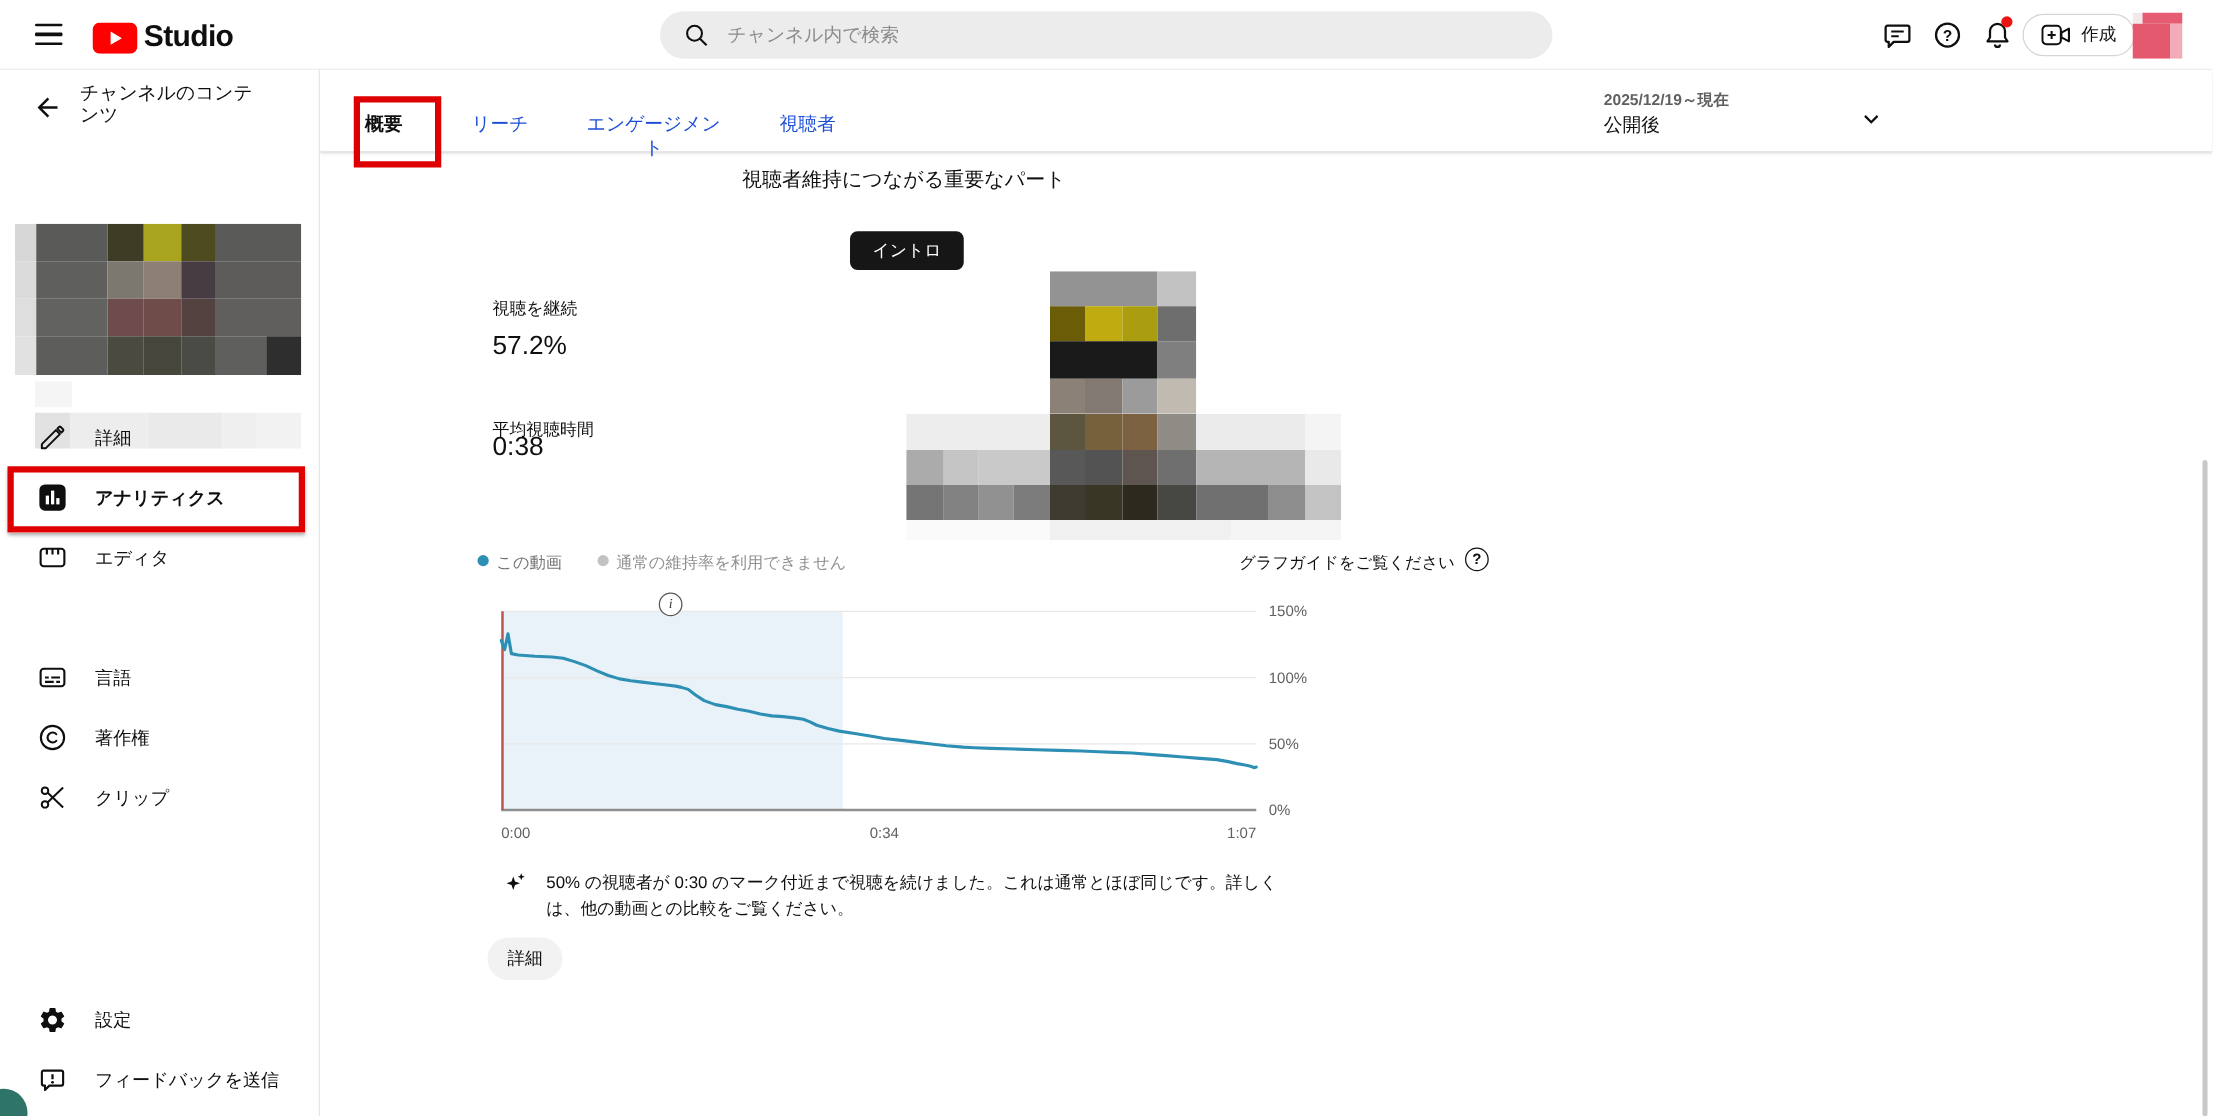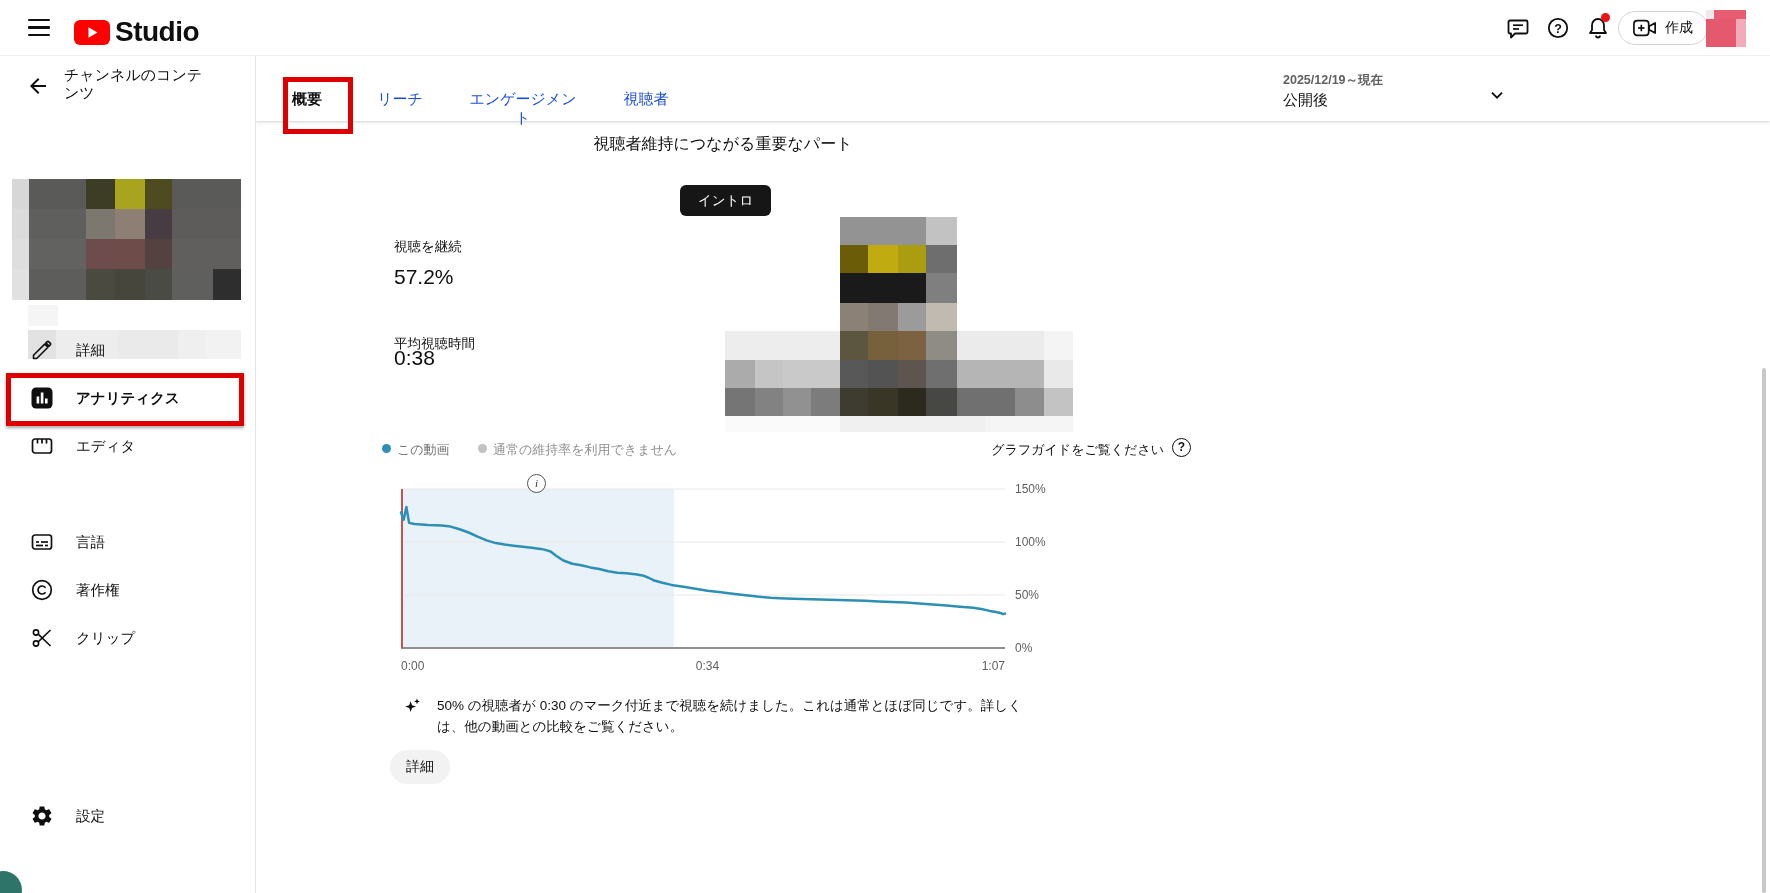--- a/index.html
+++ b/index.html
@@ -6,21 +6,21 @@
   html,body { width:1770px; height:893px; overflow:hidden; background:#fff;
     font-family:"Liberation Sans","DejaVu Sans",sans-serif; color:#0f0f0f; }
   .app { position:relative; width:1770px; height:893px; background:#fff; }
 
   
   .topbar { position:absolute; left:0; top:0; width:1770px; height:56px; background:#fff;
     border-bottom:1px solid #ededed; z-index:30; }
   .hamburger { position:absolute; left:28px; top:19px; width:22px; height:18px; cursor:pointer; }
   .hamburger span { display:block; height:2.4px; background:#0f0f0f; margin-bottom:5px; border-radius:1px; }
   .logo { position:absolute; left:74px; top:16px; display:flex; align-items:center; gap:5px; }
-  .logo-text { font-size:28px; font-weight:bold; letter-spacing:-0.5px; color:#0f0f0f; }
+  .logo-text { font-size:24px; font-weight:bold; letter-spacing:-0.5px; color:#0f0f0f; }
   .searchpill { position:absolute; left:528px; top:9px; width:714px; height:38px; background:#ececec;
     border-radius:19px; display:flex; align-items:center; padding:0 18px; gap:14px; }
   .searchpill input { border:none; outline:none; background:transparent; font-size:15px; width:600px;
     font-family:inherit; color:#0f0f0f; }
   .searchpill input::placeholder { color:#8b8b8b; }
   .tbicon { position:absolute; top:16px; width:24px; height:24px; cursor:pointer; }
   .createbtn { position:absolute; left:1618px; top:11px; height:34px; border:1px solid #d5d5d5; background:#fff;
     border-radius:17px; display:flex; align-items:center; gap:8px; padding:0 14px; cursor:pointer; }
   .createbtn span { font-size:14px; color:#0f0f0f; }
   .avatar { position:absolute; left:1706px; top:10px; width:40px; height:37px; overflow:hidden; cursor:pointer; }
@@ -96,20 +96,27 @@
         <span></span>
         <span></span>
         <span></span>
       </div>
     <div class="logo">
       <svg width="36" height="25" viewBox="0 0 36 25">
         <rect x="0" y="0" width="36" height="25" rx="6" fill="#ff0000"></rect>
         <path d="M14.5 7.2 L23.5 12.5 L14.5 17.8 Z" fill="#ffffff"></path>
       </svg>
       <span class="logo-text">Studio</span>
+    </div>
+    <div class="searchpill">
+      <svg width="22" height="22" viewBox="0 0 24 24">
+        <circle cx="10.5" cy="10.5" r="6.5" fill="none" stroke="#0f0f0f" stroke-width="1.8"></circle>
+        <line x1="15.3" y1="15.3" x2="21" y2="21" stroke="#0f0f0f" stroke-width="1.8"></line>
+      </svg>
+      <input type="text" placeholder="チャンネル内で検索" style="">
     </div>
     <svg class="tbicon" style="left:1506px" viewBox="0 0 24 24">
       <path d="M4 4.5h16a1.5 1.5 0 0 1 1.5 1.5v10a1.5 1.5 0 0 1-1.5 1.5H9l-4 4v-4H4A1.5 1.5 0 0 1 2.5 16V6A1.5 1.5 0 0 1 4 4.5z" fill="none" stroke="#0f0f0f" stroke-width="1.8" stroke-linejoin="round"></path>
       <line x1="7" y1="9.2" x2="17" y2="9.2" stroke="#0f0f0f" stroke-width="1.7"></line>
       <line x1="7" y1="13" x2="13" y2="13" stroke="#0f0f0f" stroke-width="1.7"></line>
     </svg>
     <svg class="tbicon" style="left:1546px" viewBox="0 0 24 24">
       <circle cx="12" cy="12" r="9.2" fill="none" stroke="#0f0f0f" stroke-width="1.8"></circle>
       <text x="12" y="16.6" text-anchor="middle" font-size="12.5" font-weight="bold" fill="#0f0f0f">?</text>
     </svg>
@@ -245,20 +252,28 @@
         <path d="M15 9.3a4 4 0 1 0 0 5.4" fill="none" stroke="#0f0f0f" stroke-width="1.7" stroke-linecap="round"></path>
       </svg>
       <span>著作権</span>
     </div>
 
     <div class="srow" style="top:736px">
       <svg width="24" height="24" viewBox="0 0 24 24">
         <path fill-rule="evenodd" fill="#0f0f0f" d="M19.14 12.94c.04-.3.06-.61.06-.94 0-.32-.02-.64-.07-.94l2.03-1.58c.18-.14.23-.41.12-.61l-1.92-3.32c-.12-.22-.37-.29-.59-.22l-2.39.96c-.5-.38-1.03-.7-1.62-.94l-.36-2.54c-.04-.24-.24-.41-.48-.41h-3.84c-.24 0-.43.17-.47.41L9.25 5.35c-.59.24-1.13.57-1.62.94l-2.39-.96c-.22-.08-.47 0-.59.22L2.74 8.87c-.12.21-.08.47.12.61l2.03 1.58c-.05.3-.09.63-.09.94s.02.64.07.94l-2.03 1.58c-.18.14-.23.41-.12.61l1.92 3.32c.12.22.37.29.59.22l2.39-.96c.5.38 1.03.7 1.62.94l.36 2.54c.05.24.24.41.48.41h3.84c.24 0 .44-.17.47-.41l.36-2.54c.59-.24 1.13-.56 1.62-.94l2.39.96c.22.08.47 0 .59-.22l1.92-3.32c.12-.22.07-.47-.12-.61l-2.01-1.58zM12 15.6c-1.98 0-3.6-1.62-3.6-3.6s1.62-3.6 3.6-3.6 3.6 1.62 3.6 3.6-1.62 3.6-3.6 3.6z"></path>
       </svg>
       <span>設定</span>
+    </div>
+    <div class="srow" style="top:784px">
+      <svg width="24" height="24" viewBox="0 0 24 24">
+        <path d="M5 4.5h14a1.5 1.5 0 0 1 1.5 1.5v9a1.5 1.5 0 0 1-1.5 1.5H9.5l-3.5 3.5V16.5H5A1.5 1.5 0 0 1 3.5 15V6A1.5 1.5 0 0 1 5 4.5z" fill="none" stroke="#0f0f0f" stroke-width="1.7" stroke-linejoin="round"></path>
+        <line x1="12" y1="7.3" x2="12" y2="11.3" stroke="#0f0f0f" stroke-width="1.8"></line>
+        <circle cx="12" cy="13.8" r="1.1" fill="#0f0f0f"></circle>
+      </svg>
+      <span>フィードバックを送信</span>
     </div>
     <div class="tealcorner"></div>
   </div>
 
   <div class="mainheader"></div>
   <div class="tab active" style="left:284px; width:46px">概要</div>
   <div class="tab" style="left:374px; width:52px">リーチ</div>
   <div class="tab" style="left:467px; width:112px">エンゲージメント</div>
   <div class="tab" style="left:620px; width:52px">視聴者</div>
   <div class="datewidget">

